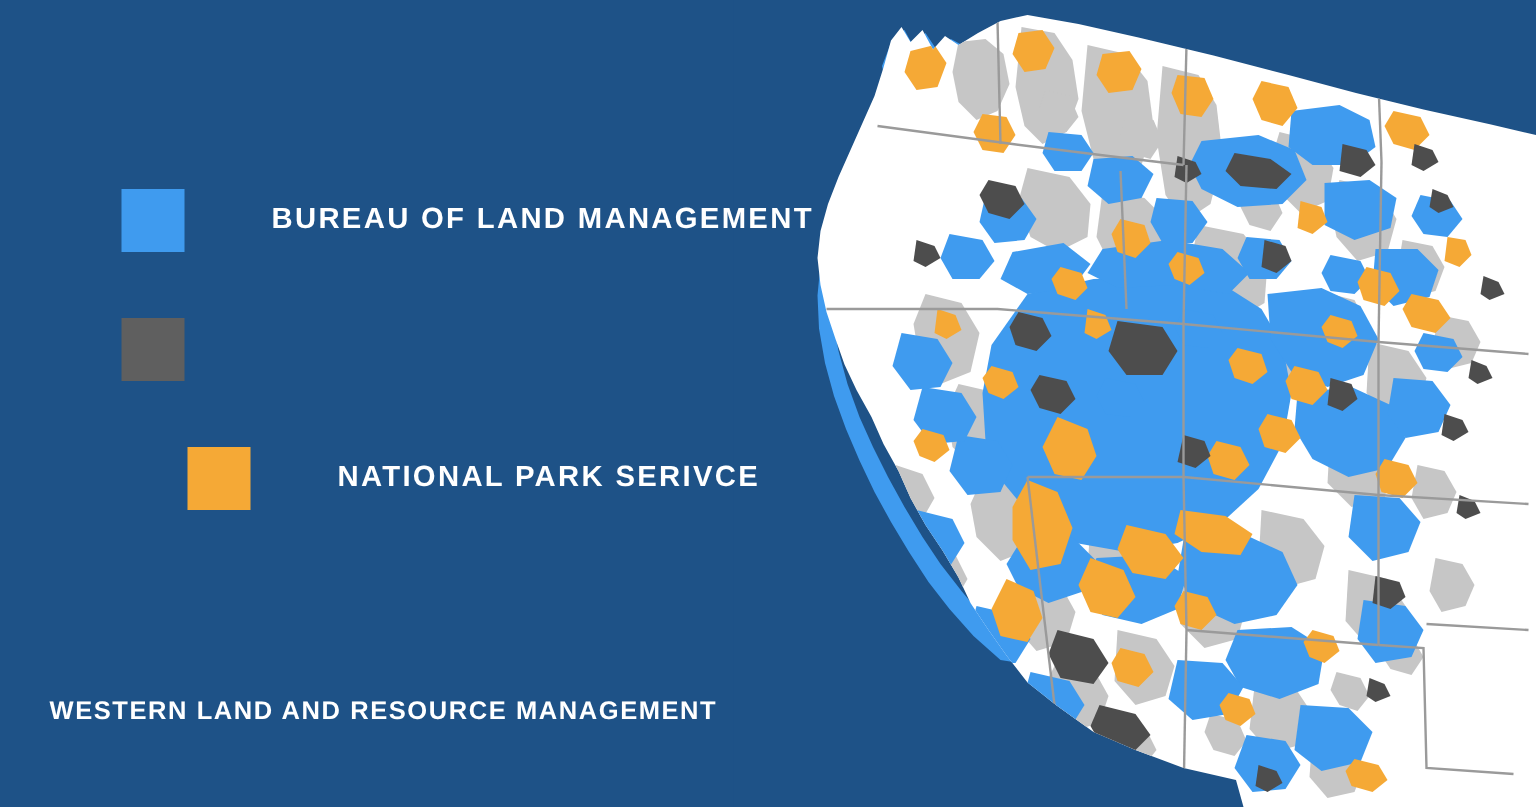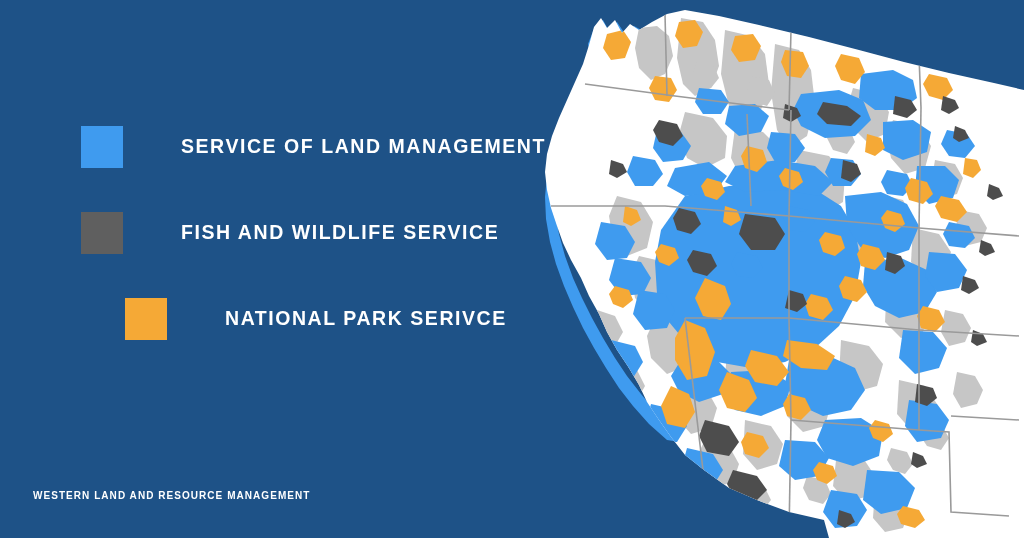--- a/index.html
+++ b/index.html
@@ -42,23 +42,23 @@
     color: #ffffff;
     font-size: 19.5px;
     font-weight: bold;
     letter-spacing: 1.55px;
     white-space: nowrap;
     line-height: 1;
   }
   #footer-caption {
     position: absolute;
     left: 33px;
-    top: 490px;
+    top: 464px;
     color: #ffffff;
-    font-size: 10px;
+    font-size: 17px;
     font-weight: bold;
     letter-spacing: 1.05px;
     white-space: nowrap;
   }
   #map-wrap {
     position: absolute;
     left: 489px;
     top: 0;
     width: 535px;
     height: 538px;
@@ -290,25 +290,24 @@
           <path d="M530,420 L462,416"></path>
           <path d="M258,114 L262,206"></path>
         </g>
       </g>
     </svg>
   </div>
 
   <div id="legend">
     <div class="legend-row">
       <span class="swatch" style="background:#3f9bef"></span>
-      <span class="legend-label">SERVICE OF LAND MANAGEMENT</span>
+      <span class="legend-label">BUREAU OF LAND MANAGEMENT</span>
     </div>
     <div class="legend-row">
       <span class="swatch" style="background:#5f5f5f"></span>
-      <span class="legend-label">FISH AND WILDLIFE SERVICE</span>
     </div>
     <div class="legend-row">
       <span class="swatch" style="background:#f5a936"></span>
       <span class="legend-label">NATIONAL PARK SERIVCE</span>
     </div>
   </div>
 
   <div id="footer-caption">WESTERN LAND AND RESOURCE MANAGEMENT</div>
 
 </div>

